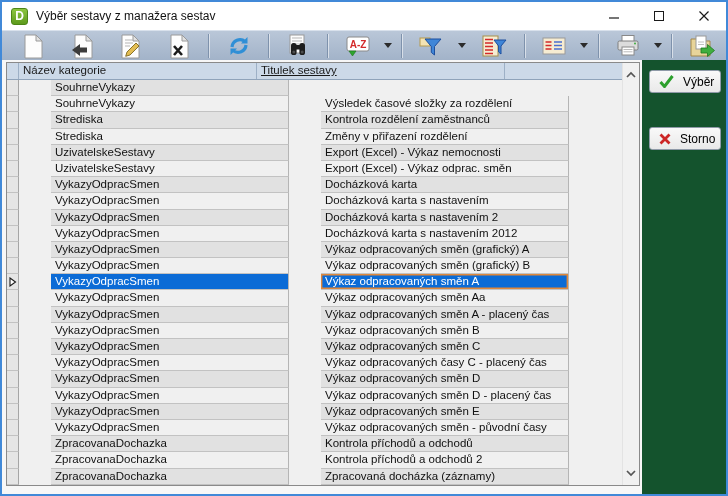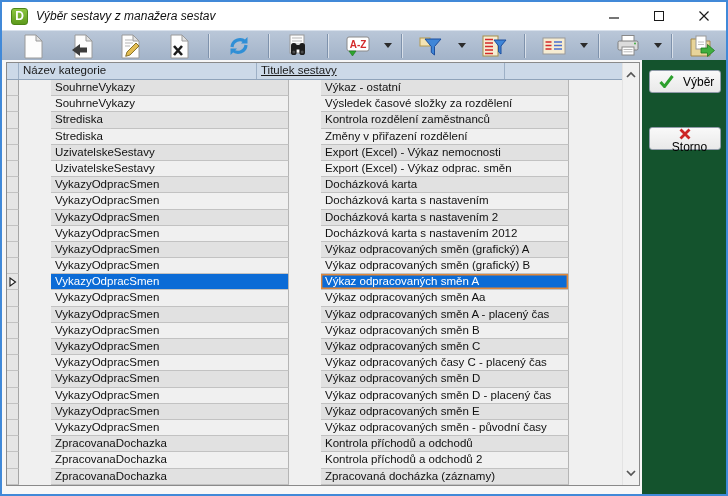--- a/index.html
+++ b/index.html
@@ -7,21 +7,21 @@
   body { font-family: "Liberation Sans", "DejaVu Sans", sans-serif; background:#9e9e9e; }
 
   .window { width:728px; height:496px; border:2px solid #4189d8; background:#fff;
             display:flex; flex-direction:column; }
 
   
   .titlebar { height:28px; background:#ffffff; display:flex; align-items:center; flex:none; }
   .appicon { width:17px; height:17px; margin-left:9px; background:linear-gradient(#8cc63f,#5d9a1c);
              border:1px solid #4c8517; border-radius:3px; color:#fff; font-weight:bold;
              font-size:12px; display:flex; align-items:center; justify-content:center; }
-  .title { margin-left:8px; font-size:12px; color:#111;font-style:italic; }
+  .title { margin-left:8px; font-size:12px; color:#111; }
   .wincontrols { margin-left:auto; display:flex; height:100%; }
   .wbtn { width:45px; height:100%; display:flex; align-items:center; justify-content:center; cursor:default; }
   .wbtn svg { display:block; }
 
   
   .toolbar { height:30px; flex:none; background:linear-gradient(#bac7d8,#a2b3c9);
              border-top:1px solid #d9e1ec; display:flex; align-items:center; padding-left:7px; }
   .tbtn { width:28px; height:28px; display:flex; align-items:center; justify-content:center; margin:0 11px; }
   .darr { width:13px; height:28px; display:flex; align-items:center; justify-content:center; margin-right:2px; }
   .sep { width:1px; height:24px; background:#7e92ac; box-shadow:1px 0 0 rgba(255,255,255,.55); margin:0 5px; }
@@ -58,21 +58,21 @@
              border-left:1px solid #e3e3e3; }
   .sarrow { position:absolute; left:0; width:16px; height:17px; display:flex; align-items:center; justify-content:center; }
   .sarrow.top { top:3px; } .sarrow.bottom { bottom:3px; }
 
   
   .panel { flex:1; background:#14532d; padding:10px 17px 0 7px; }
   .abtn { width:72px; height:23px; display:flex; align-items:center; justify-content:flex-start;
           background:linear-gradient(#f9f9f9,#e9e9e9); border:1px solid #8f9aa8; border-radius:3px;
           font-family:inherit; font-size:12px; color:#000; padding-left:9px; }
   .abtn svg { margin-right:9px; flex:none; }
-  .abtn.cancel { margin-top:34px;flex-direction:column; }
+  .abtn.cancel { margin-top:34px; }
   .maxbox { width:10px; height:10px; border:1px solid #1a1a1a; display:block; }
 </style>
 </head>
 <body>
 
 <div class="window">
 
   <div class="titlebar">
     <span class="appicon">
         <span>D</span>
@@ -224,21 +224,20 @@
           <div class="ghcell h1">Název kategorie</div>
           <div class="ghcell h2">Titulek sestavy</div>
           <div class="ghcell hfill"></div>
         </div>
         <div class="gbody">
             <div class="row odd">
     <div class="gutter">
       
     </div>
     <div class="cell c1">SouhrneVykazy</div>
-    <div class="cell c2">Výkaz - ostatní</div>
   </div>
             <div class="row even">
     <div class="gutter">
       
     </div>
     <div class="cell c1">SouhrneVykazy</div>
     <div class="cell c2">Výsledek časové složky za rozdělení</div>
   </div>
             <div class="row odd">
     <div class="gutter">

